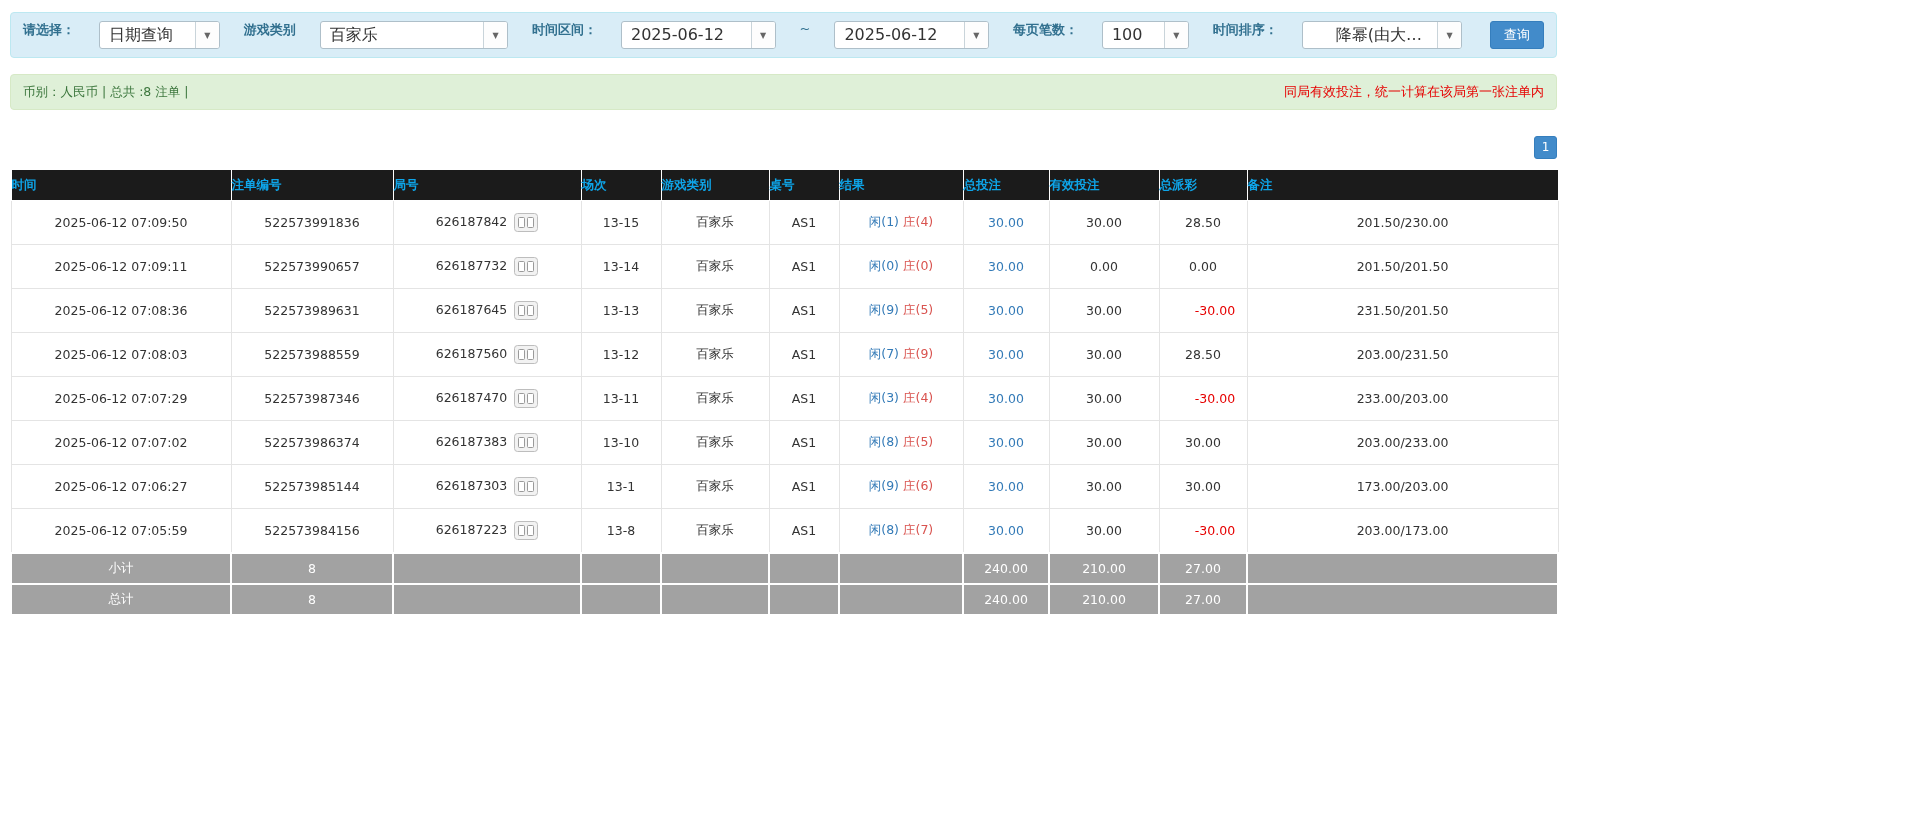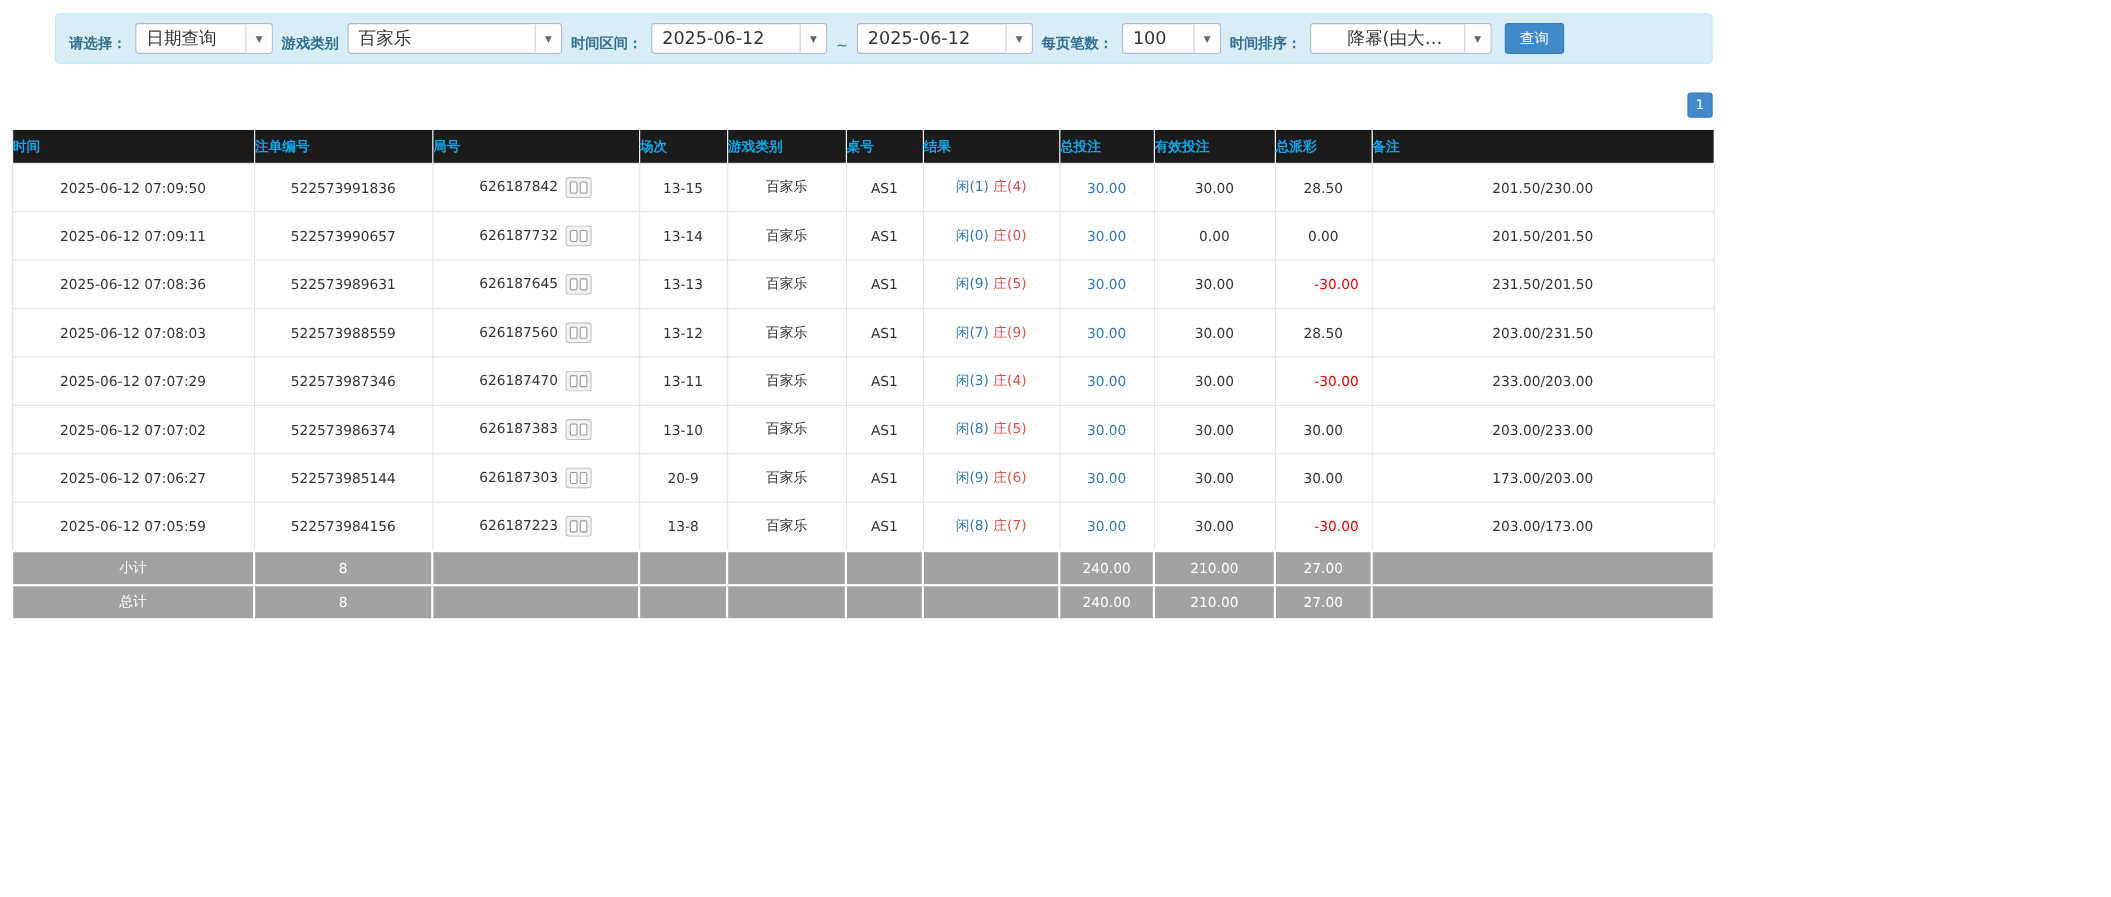--- a/index.html
+++ b/index.html
@@ -27,24 +27,23 @@
   .container{width:1547px;margin:12px 10px 0 10px;}
   .page-title{font-size:17px;font-weight:400;color:#333;margin-bottom:14px;}
   
   .filter-bar{
     background:var(--filter-bg);
     border:1px solid #bce8f1;
     border-radius:4px;
     padding:8px 12px;
     height:46px;
     display:flex;
-    align-items:flex-end;
-    gap:8px;
+    align-items:flex-start;
+    gap:24px;
     white-space:nowrap;
-    margin-left:40px;
   }
   .flabel{color:#31708f;font-weight:bold;font-size:13px;}
   .select{
     display:inline-flex;
     align-items:stretch;
     background:#fff;
     border:1px solid #aebfc9;
     border-radius:3px;
     height:28px;
     overflow:hidden;
@@ -188,20 +187,24 @@
 
     <span class="flabel">时间排序：</span>
     <div class="select w165">
       <span class="value">降幂(由大到小)</span>
       <span class="caret-btn">▼</span>
     </div>
 
     <button class="btn-search">查询</button>
   </div>
 
+  <div class="info-bar">
+    <span class="info-left">币别：人民币 | 总共 :8 注单 |</span>
+    <span class="info-right">同局有效投注，统一计算在该局第一张注单内</span>
+  </div>
 
   <div class="pagination">
     <a class="page-btn">1</a>
   </div>
 
   <table>
     <colgroup>
       <col style="width:220px">
         <col style="width:162px">
         <col style="width:188px">
@@ -333,21 +336,21 @@
         <td>203.00/233.00</td>
       </tr>
       <tr>
         <td>2025-06-12 07:06:27</td>
         <td>522573985144</td>
         <td><span>626187303</span><span class="round-icon"><svg width="24" height="19" viewBox="0 0 24 19">
                 <rect x="0.5" y="0.5" width="23" height="18" rx="3" fill="#f2f2f2" stroke="#bdbdbd"></rect>
                 <rect x="4.5" y="4.5" width="6" height="10" rx="1" fill="#fff" stroke="#9a9a9a"></rect>
                 <rect x="13.5" y="4.5" width="6" height="10" rx="1" fill="#fff" stroke="#9a9a9a"></rect>
               </svg></span></td>
-        <td>20-9</td>
+        <td>13-1</td>
         <td>百家乐</td>
         <td>AS1</td>
         <td><span class="xian">闲(9)</span><span class="zhuang">庄(6)</span></td>
         <td><a class="betlink">30.00</a></td>
         <td>30.00</td>
         <td class="payout">30.00</td>
         <td>173.00/203.00</td>
       </tr>
       <tr>
         <td>2025-06-12 07:05:59</td>

